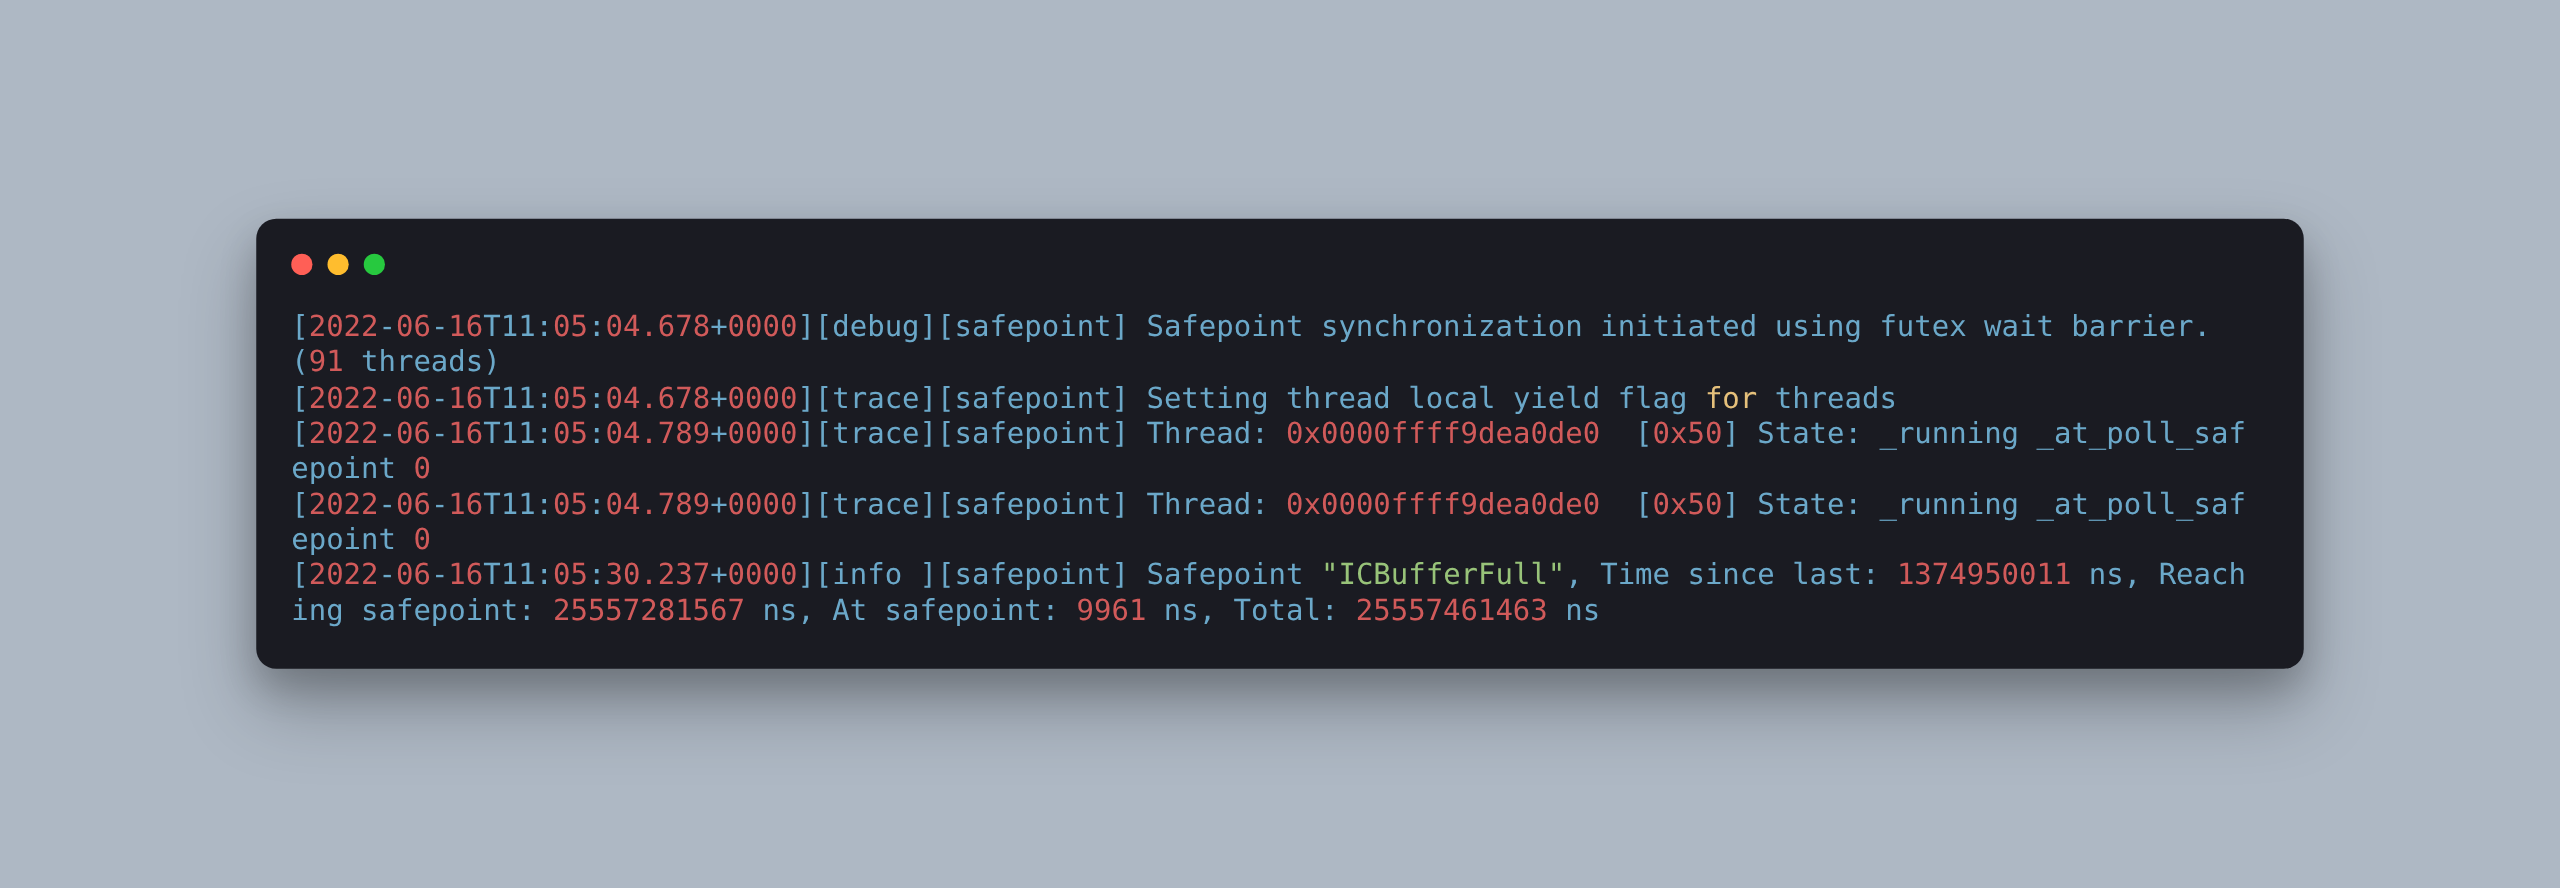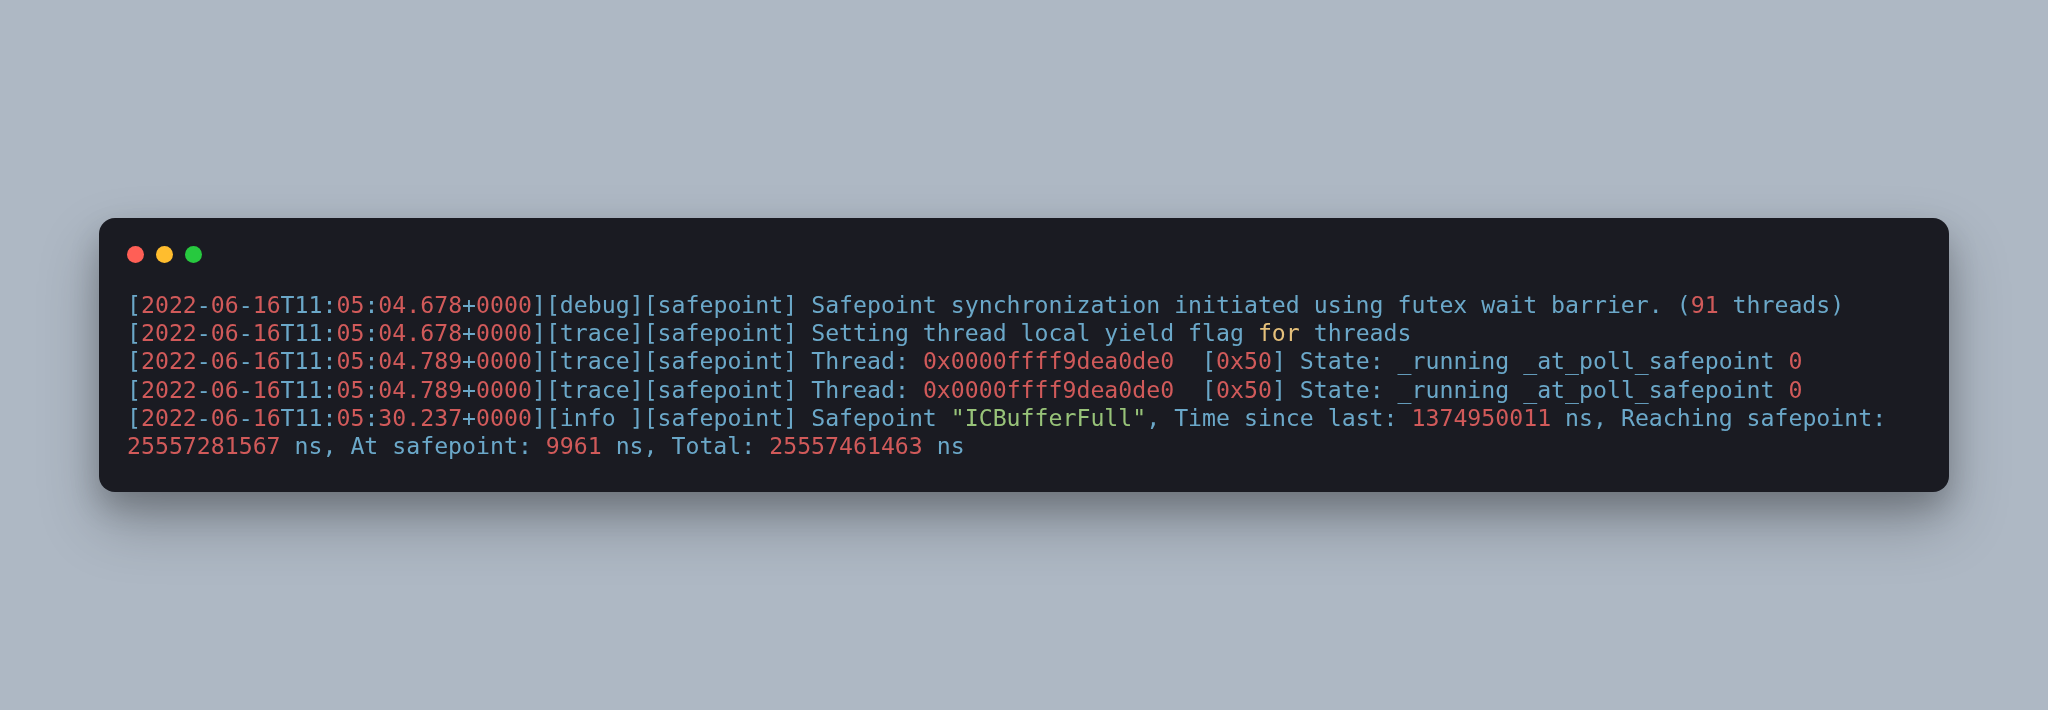--- a/index.html
+++ b/index.html
@@ -6,21 +6,21 @@
   body {
     background: #aeb8c4;
     width: 2048px;
     height: 710px;
     display: flex;
     align-items: center;
     justify-content: center;
     font-family: "SF Mono", "Menlo", "Consolas", monospace;
   }
   .terminal {
-    width: 1850px;
+    width: 1638px;
     background: #1a1b22;
     border-radius: 16px;
     box-shadow: 0 30px 60px rgba(0,0,0,0.25), 0 15px 30px rgba(0,0,0,0.18);
     padding: 28px 40px 32px 28px;
   }
   .traffic-lights {
     display: flex;
     gap: 12px;
     margin-bottom: 28px;
   }

